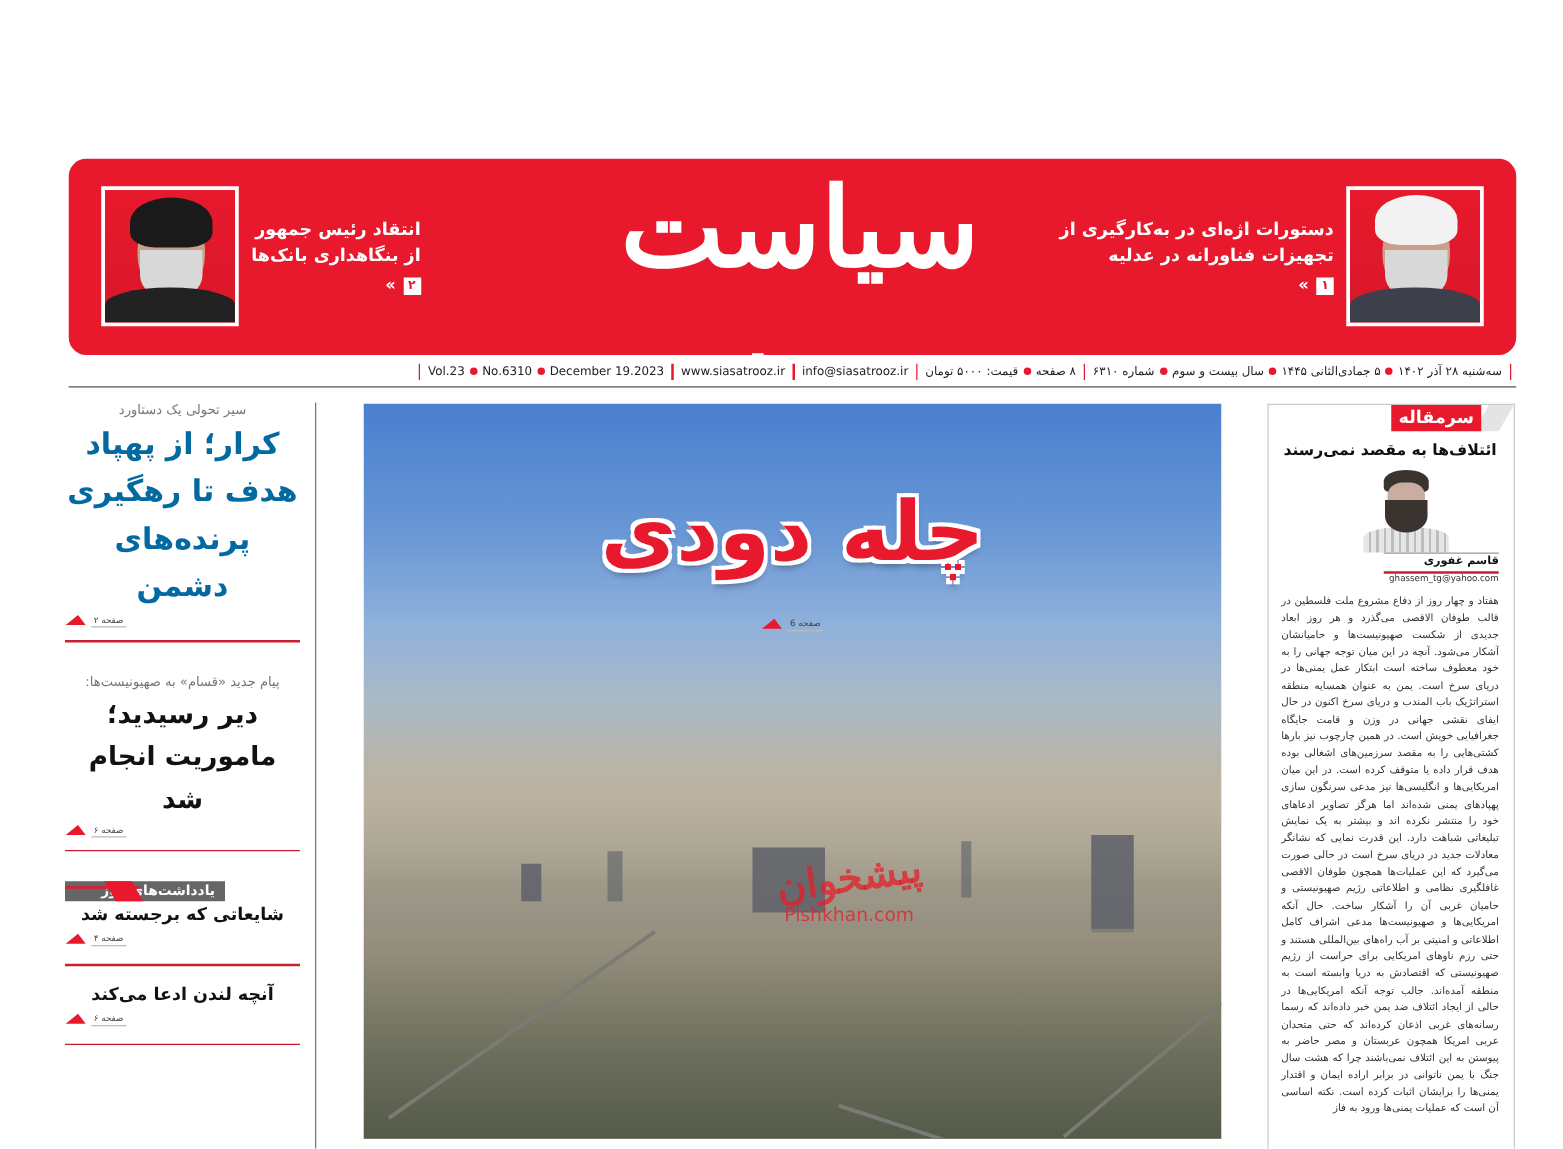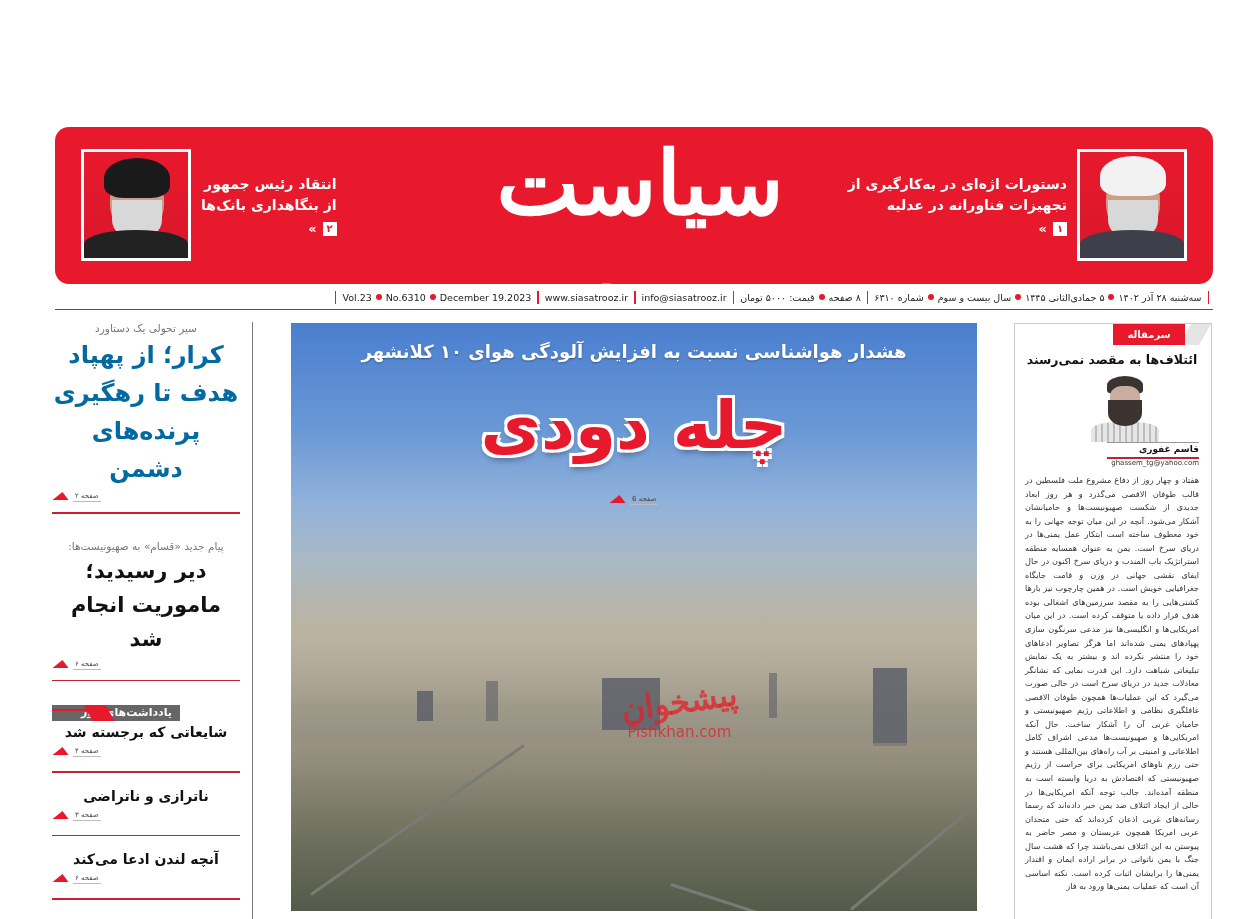--- a/index.html
+++ b/index.html
@@ -100,21 +100,21 @@
     line-height: 90px; direction: rtl; letter-spacing: 2px;
     text-shadow: -3px -3px 0 #fff, 3px -3px 0 #fff, -3px 3px 0 #fff, 3px 3px 0 #fff, 0 5px 6px rgba(0,0,0,0.35);
   }
   .hero-pagetag { position: absolute; left: 318px; top: 168px; }
   .watermark { position: absolute; left: 330px; top: 360px; text-align: center; color: rgba(230,30,40,0.75); }
   .watermark .fa { font-family: "DejaVu Serif", serif; font-size: 32px; font-weight: bold; display: block; direction: rtl; transform: rotate(-8deg); }
   .watermark .en { font-size: 15px; display: block; margin-top: 2px; }
 
   
   .right-col { position: absolute; left: 1014px; top: 323px; width: 198px; height: 596px; border: 1px solid #ccc; border-bottom: none; direction: rtl; }
-  .ed-tab { position: absolute; right: 26px; top: 0; width: 72px; height: 21px; background: #e8192c; color: #fff; font-weight: bold; font-size: 10px; text-align: center; line-height: 21px; border-radius: 0 0 0 0; }
+  .ed-tab { position: absolute; right: 26px; top: 0; width: 72px; height: 21px; background: #e8192c; color: #fff; font-weight: bold; font-size: 14px; text-align: center; line-height: 21px; border-radius: 0 0 0 0; }
   .ed-tab-fold { position: absolute; right: 6px; top: 0; width: 20px; height: 21px; background: #e4e4e4; transform: skewX(-30deg); }
   .ed-title { position: absolute; right: 10px; top: 28px; width: 178px; text-align: center; font-weight: bold; font-size: 12.5px; color: #111; }
   .author-photo { position: absolute; left: 70px; top: 50px; width: 80px; height: 68px; }
   .author-photo .hair { position: absolute; left: 22px; top: 2px; width: 36px; height: 18px; background: #3a3330; border-radius: 50% 50% 20% 20%; }
   .author-photo .face { position: absolute; left: 25px; top: 12px; width: 30px; height: 26px; background: #c9ada0; border-radius: 40%; }
   .author-photo .beard { position: absolute; left: 23px; top: 26px; width: 34px; height: 26px; background: #3a3330; border-radius: 0 0 50% 50%; }
   .author-photo .shirt { position: absolute; left: 6px; top: 48px; width: 68px; height: 20px; background: repeating-linear-gradient(90deg, #e6e6e6 0 4px, #bdbdbd 4px 6px); border-radius: 40% 40% 0 0; }
   .author-line { position: absolute; right: 12px; top: 118px; width: 92px; height: 1px; background: #999; }
   .author-name { position: absolute; right: 12px; top: 120px; width: 92px; text-align: right; font-weight: bold; font-size: 9px; color: #111; }
   .author-rule { position: absolute; right: 12px; top: 133px; width: 92px; height: 1.5px; background: #c72033; }
@@ -226,28 +226,20 @@
 
   <div style="">
     <div class="small-head">شایعاتی که برجسته شد</div>
     <div class="page-tag">
       <span class="tri"></span>
       <span class="lbl">صفحه ۴</span>
     </div>
     <div class="red-rule" style="margin-top:12px;"></div>
   </div>
 
-  <div style="margin-top:12px;">
-    <div class="small-head">ناترازی و ناتراضی</div>
-    <div class="page-tag">
-      <span class="tri"></span>
-      <span class="lbl">صفحه ۳</span>
-    </div>
-    <div class="red-rule" style="margin-top:12px;"></div>
-  </div>
 
   <div style="margin-top:12px;">
     <div class="small-head">آنچه لندن ادعا می‌کند</div>
     <div class="page-tag">
       <span class="tri"></span>
       <span class="lbl">صفحه ۶</span>
     </div>
     <div class="red-rule" style="margin-top:12px;"></div>
   </div>
 
@@ -259,21 +251,20 @@
   <div class="bldg" style="left:126px; top:368px; width:16px; height:30px;"></div>
   <div class="bldg" style="left:195px; top:358px; width:12px; height:40px; opacity:0.6;"></div>
   <div class="bldg" style="left:311px; top:355px; width:58px; height:52px;"></div>
   <div class="bldg" style="left:478px; top:350px; width:8px; height:45px; opacity:0.6;"></div>
   <div class="bldg" style="left:582px; top:345px; width:34px; height:78px;"></div>
   <div style="position:absolute; left:0; top:420px; width:100%; height:168px; background:linear-gradient(180deg, rgba(160,150,130,0.5), rgba(80,88,70,0.6));"></div>
   <div class="road" style="left:20px; top:570px; width:260px; transform:rotate(-35deg);"></div>
   <div class="road" style="left:560px; top:585px; width:180px; transform:rotate(-40deg);"></div>
   <div class="road" style="left:380px; top:560px; width:240px; transform:rotate(18deg);"></div>
 
-  <div class="hero-kicker">هشدار هواشناسی نسبت به افزایش آلودگی هوای ۱۰ کلانشهر</div>
   <div class="hero-title">چله دودی</div>
   <div class="page-tag hero-pagetag">
     <span class="tri"></span>
     <span class="lbl">صفحه 6</span>
   </div>
   <div class="watermark">
     <span class="fa">پیشخوان</span>
     <span class="en">Pishkhan.com</span>
   </div>
 </div>

